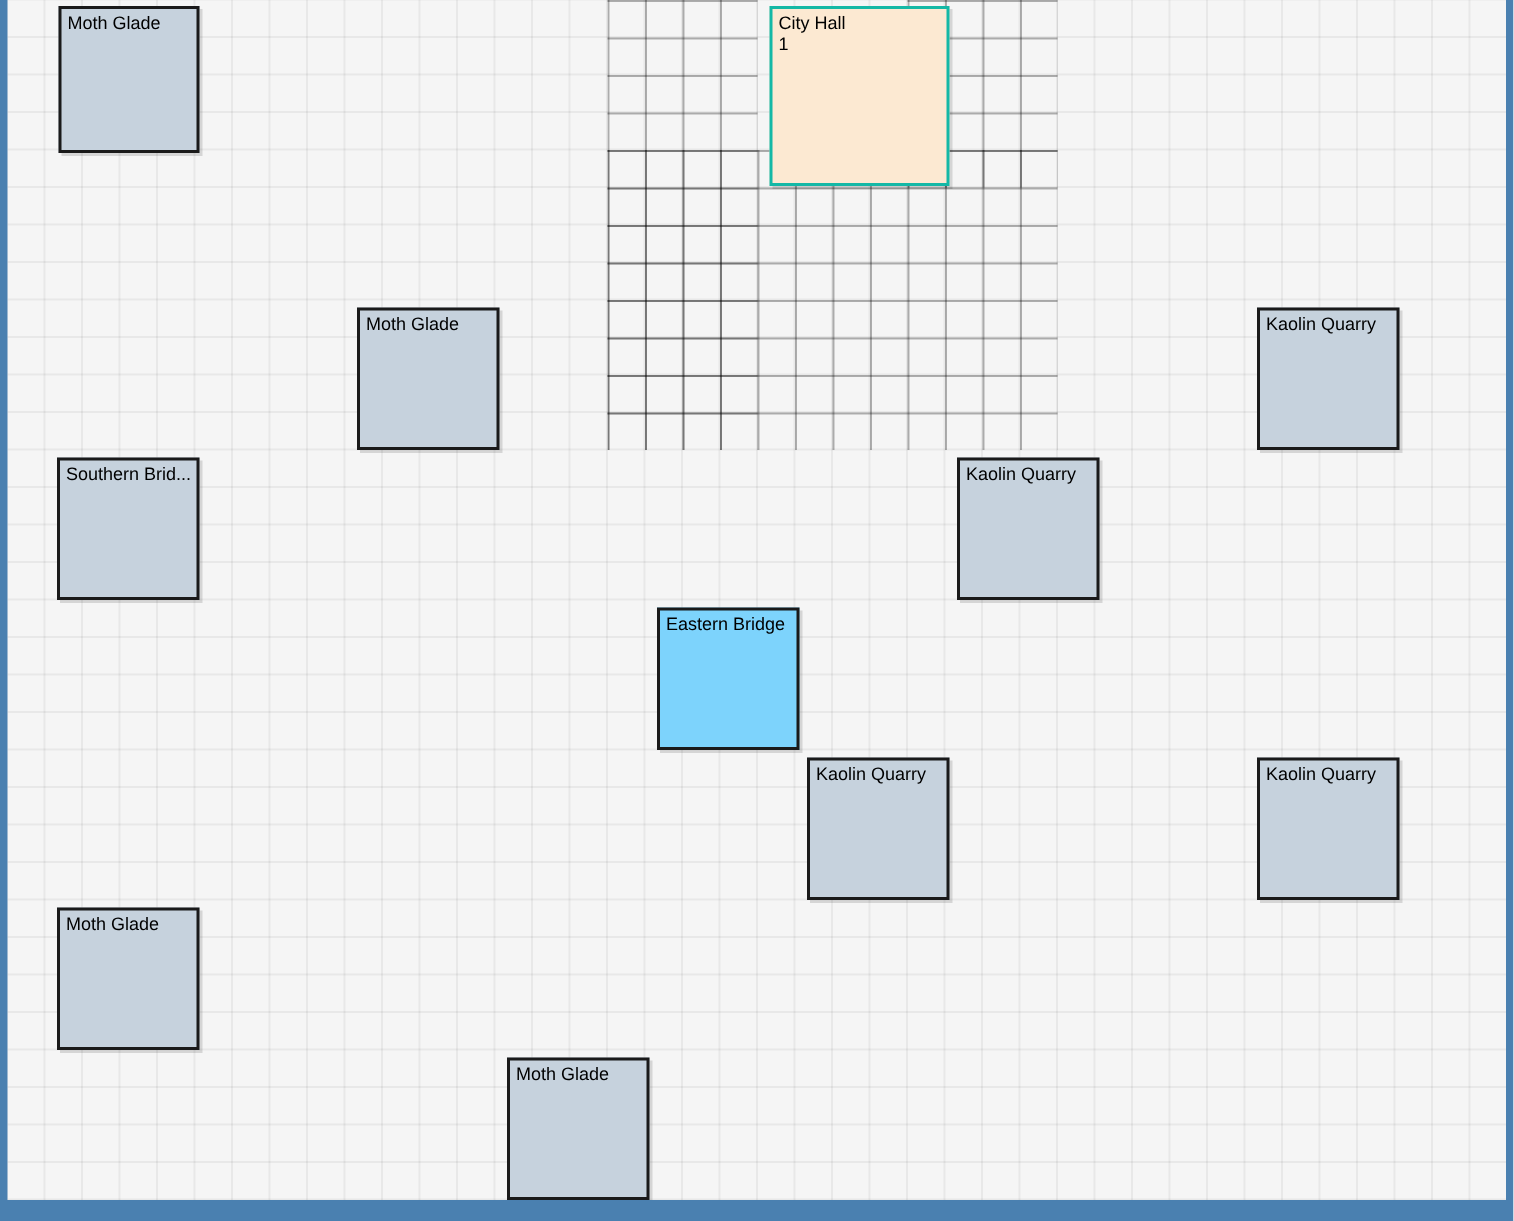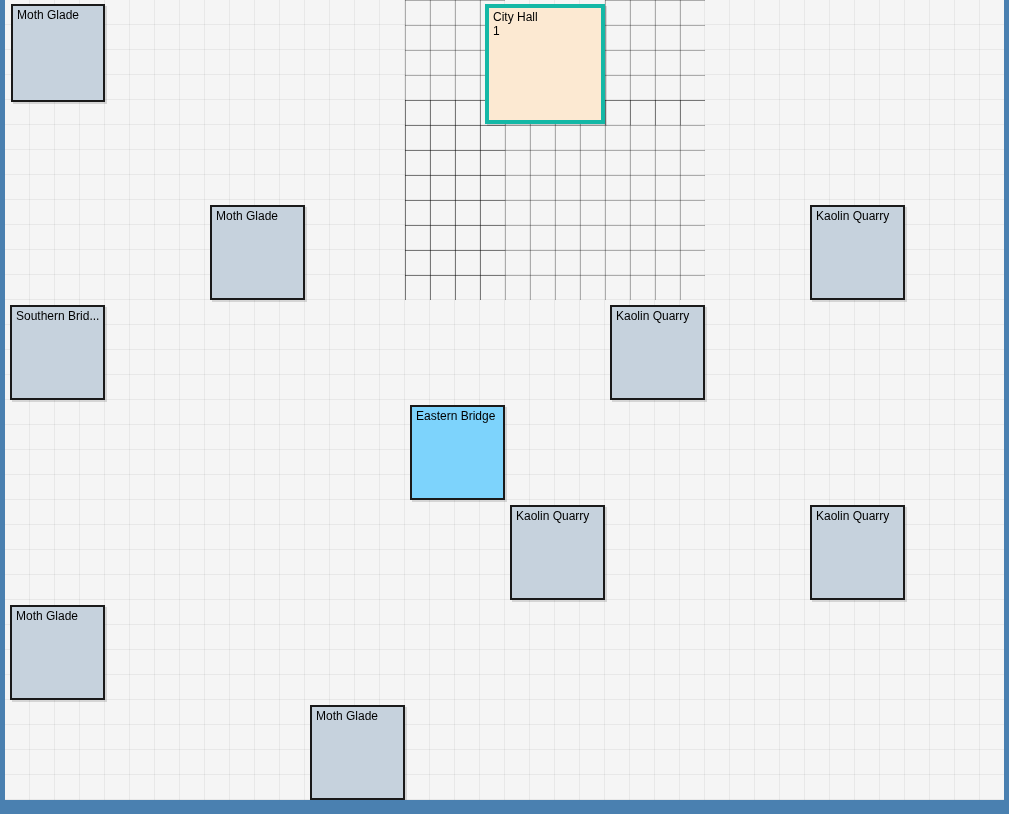--- a/index.html
+++ b/index.html
@@ -46,24 +46,25 @@
   }
   
   .node {
     position: absolute;
     background: #c6d2dd;
     border: 2px solid #1a1a1a;
     box-shadow: 2px 2px 0 rgba(0,0,0,0.13);
     padding: 2px 4px 0 4px;
     overflow: hidden;
     cursor: pointer;
+    margin-left: 28px;
   }
   .node.highlight {
     background: #fce9d2;
-    border: 4px solid #14b8a6;
+    border: 2px solid #14b8a6;
   }
   .node-title {
     display: block;
     font-size: 12px;
     line-height: 14px;
     color: #000;
     white-space: nowrap;
     overflow: hidden;
   }
   .node-sub {

